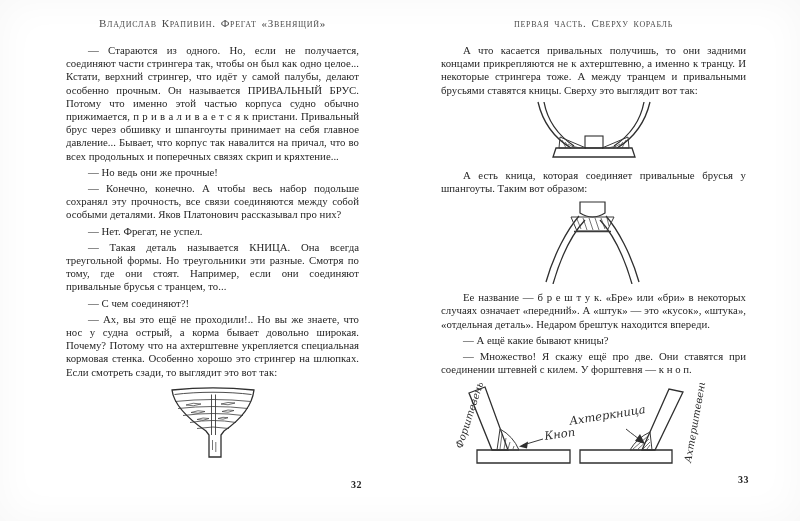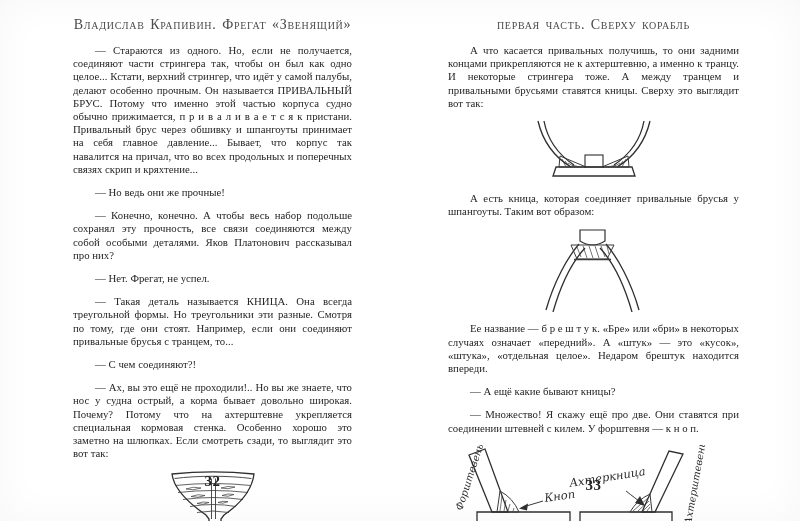--- a/index.html
+++ b/index.html
@@ -16,34 +16,34 @@
     box-shadow: inset 0 0 40px rgba(0,0,0,0.035);
   }
   .page{
     position:absolute;top:17px;height:492px;
   }
   .page.left{left:63px;width:299px;}
   .page.right{left:438px;width:311px;}
   .running-header{
     text-align:center;
     font-variant:small-caps;
-    font-size:14px;
+    font-size:11px;
     letter-spacing:0.7px;
     word-spacing:1.5px;
     color:#4b4b4b;
     height:14px;
   }
   .text-block{
     margin-top:13px;
     font-size:10.8px;
     line-height:13.2px;
     text-align:justify;
   }
   .text-block p{
-    margin:10px;
+    margin:3px;
     text-indent:22px;
   }
   .figure{
     display:flex;justify-content:center;align-items:center;
   }
   .fig-l1{margin:7px 0 8px 0;}
   .fig-r1{margin:4px 0 6px 0;}
   .fig-r2{margin:5px 0 7px 0;}
   .fig-r3{margin:7px 0 0 0;}
   svg{display:block;}
@@ -51,44 +51,44 @@
   .ink-thin{stroke:#3a3a3a;fill:none;}
   .hand-label{
     font-family:"DejaVu Serif", serif;
     font-style:italic;
     fill:#2f2f2f;
     stroke:none;
   }
   .page-number{
     position:absolute;
     left:0;right:0;
-    text-align:center;
+    text-align:right;
     font-weight:bold;
-    font-size:15px;
+    font-size:10px;
     letter-spacing:0.5px;
     color:#222;
   }
   .page.left .page-number{bottom:19px;}
-  .page.right .page-number{bottom:15px;margin-top:16px;}
+  .page.right .page-number{bottom:24px;margin-top:16px;}
 </style>
 </head>
 <body>
 
 <div class="spread">
 
   <div class="page left">
     <div class="running-header">Владислав Крапивин. Фрегат «Звенящий»</div>
     <div class="text-block">
       <p>— Стараются из одного. Но, если не получается, соединяют части стрингера так, чтобы он был как одно целое... Кстати, верхний стрингер, что идёт у самой палубы, делают особенно прочным. Он называется ПРИВАЛЬНЫЙ БРУС. Потому что именно этой частью корпуса судно обычно прижимается, п р и в а л и в а е т с я  к пристани. Привальный брус через обшивку и шпангоуты принимает на себя главное давление... Бывает, что корпус так навалится на причал, что во всех продольных и поперечных связях скрип и кряхтение...</p>
       <p>— Но ведь они же прочные!</p>
       <p>— Конечно, конечно. А чтобы весь набор подольше сохранял эту прочность, все связи соединяются между собой особыми деталями. Яков Платонович рассказывал про них?</p>
       <p>— Нет. Фрегат, не успел.</p>
       <p>— Такая деталь называется КНИЦА. Она всегда треугольной формы. Но треугольники эти разные. Смотря по тому, где они стоят. Например, если они соединяют привальные брусья с транцем, то...</p>
       <p>— С чем соединяют?!</p>
-      <p>— Ах, вы это ещё не проходили!.. Но вы же знаете, что нос у судна острый, а корма бывает довольно широкая. Почему? Потому что на ахтерштевне укрепляется специальная кормовая стенка. Особенно хорошо это заметно на шлюпках. Если смотреть сзади, то выглядит это вот так:</p>
+      <p>— Ах, вы это ещё не проходили!.. Но вы же знаете, что нос у судна острый, а корма бывает довольно широкая. Почему? Потому что на ахтерштевне укрепляется специальная кормовая стенка. Особенно хорошо это стрингер на шлюпках. Если смотреть сзади, то выглядит это вот так:</p>
 
       <div class="figure fig-l1">
         <svg width="92" height="74" viewBox="0 0 92 74">
           <path class="ink" stroke-width="1.3" d="M5,4 C30,1.5 62,1.5 87,4 C85,20 73,34 57,45 L54,49 L54,71 L42,71 L42,49 L39,45 C23,34 7,20 5,4 Z"></path>
           <path class="ink-thin" stroke-width="0.9" d="M7.5,8.5 C31,5.5 61,5.5 84.5,8.5"></path>
           <path class="ink-thin" stroke-width="0.9" d="M44.5,8.5 L44.5,49 M48.5,8.5 L48.5,49"></path>
           <path class="ink-thin" stroke-width="0.8" d="M8,15.5 Q46,11.5 84,15.5"></path>
           <path class="ink-thin" stroke-width="0.8" d="M11,22.5 Q46,18.5 81,22.5"></path>
           <path class="ink-thin" stroke-width="0.8" d="M16,29.5 Q46,25.5 76,29.5"></path>
           <path class="ink-thin" stroke-width="0.8" d="M23,36.5 Q46,32.5 69,36.5"></path>
@@ -130,21 +130,21 @@
           <path class="ink" stroke-width="1.3" d="M38,16 C26,30 13,54 5,82"></path>
           <path class="ink" stroke-width="1.3" d="M44,20 C32,33 20,56 12,84"></path>
           <path class="ink" stroke-width="1.3" d="M65,16 C77,30 90,54 98,82"></path>
           <path class="ink" stroke-width="1.3" d="M59,20 C71,33 83,56 91,84"></path>
           <path class="ink-thin" stroke-width="1" d="M30,17 L73,17 L66,31 L36,31 Z"></path>
           <path class="ink-thin" stroke-width="1.3" d="M33,31.5 L70,31.5"></path>
           <path class="ink-thin" stroke-width="0.7" d="M36,19 L40,29 M42,18 L46,30 M48,18 L52,30 M54,18 L58,30 M60,18 L64,29 M66,18 L68,26"></path>
         </svg>
       </div>
 
-      <p>Ее название — б р е ш т у к. «Бре» или «бри» в некоторых случаях означает «передний». А «штук» — это «кусок», «штука», «отдельная целое». Недаром брештук находится впереди.</p>
+      <p>Ее название — б р е ш т у к. «Бре» или «бри» в некоторых случаях означает «передний». А «штук» — это «кусок», «штука», «отдельная деталь». Недаром брештук находится впереди.</p>
       <p>— А ещё какие бывают кницы?</p>
       <p>— Множество! Я скажу ещё про две. Они ставятся при соединении штевней с килем. У форштевня — к н о п.</p>
 
       <div class="figure fig-r3">
         <svg width="300" height="96" viewBox="0 0 300 96">
 
           <path class="ink" stroke-width="1.3" d="M25,10 L41,4 L64,67 L48,67 Z"></path>
 
           <path class="ink" stroke-width="1.3" d="M33,67 L126,67 L126,80 L33,80 Z"></path>
           <path class="ink" stroke-width="1.3" d="M136,67 L228,67 L228,80 L136,80 Z"></path>

